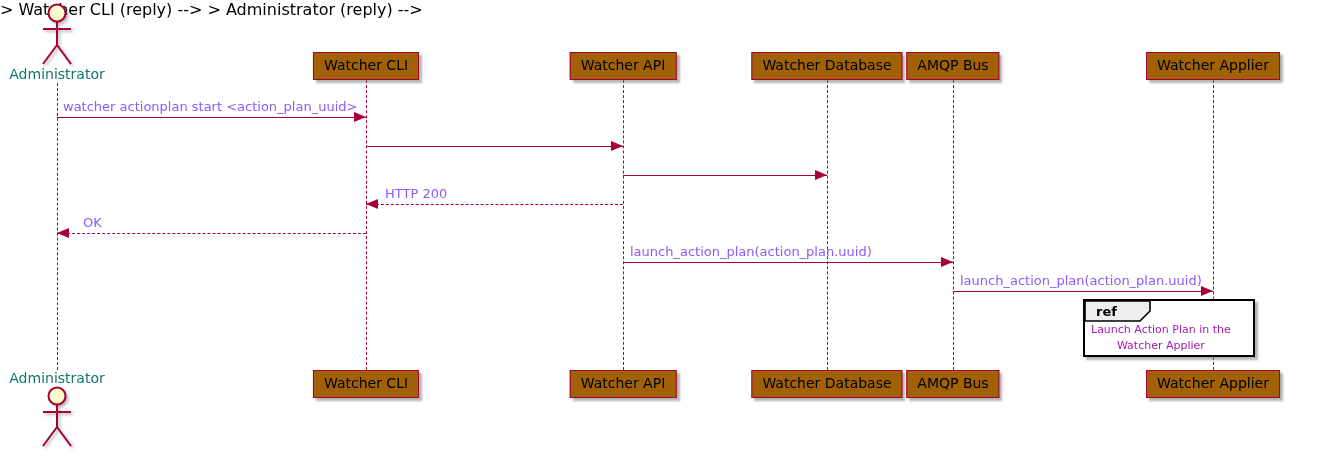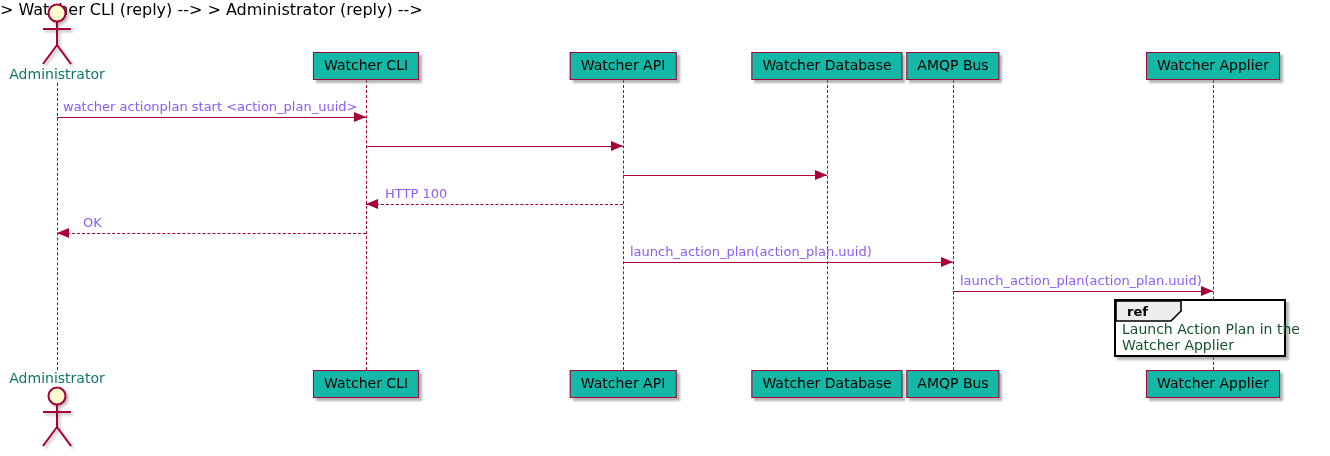--- a/index.html
+++ b/index.html
@@ -5,21 +5,21 @@
   html,body{margin:0;padding:0;background:#ffffff;}
   .canvas{
     position:relative;width:1330px;height:456px;background:#ffffff;overflow:hidden;
     font-family:"DejaVu Sans","Liberation Sans",sans-serif;color:#000;
   }
   
   .lifeline{position:absolute;width:0;border-left:1px dashed #A80036;}
   
   .pbox{
     position:absolute;transform:translateX(-50%);
-    background:#14b8a6;border:1.5px solid #A80036;
+    background:#a16207;border:1.5px solid #A80036;
     box-shadow:3px 3px 2px rgba(120,120,120,0.55);
     padding:3px 10px 4px 10px;font-size:14px;line-height:19px;
     white-space:nowrap;color:#000;
   }
   
   .actor-svg{position:absolute;filter:drop-shadow(2.5px 2.5px 1.5px rgba(120,120,120,0.55));}
   .actor-label{
     position:absolute;transform:translateX(-50%);
     font-size:14px;line-height:14px;white-space:nowrap;color:#0f766e;
   }
@@ -33,21 +33,21 @@
   .arrow-l{position:absolute;width:0;height:0;
     border-top:5px solid transparent;border-bottom:5px solid transparent;
     border-right:12px solid #A80036;}
   
   .ref-box{
     position:absolute;background:#ffffff;border:2px solid #000;
     box-shadow:3px 3px 2px rgba(120,120,120,0.55);
   }
   .ref-tab{position:absolute;left:-1px;top:-1px;}
   .ref-tab text{font-family:"DejaVu Sans","Liberation Sans",sans-serif;font-size:13px;font-weight:bold;fill:#000;}
-  .ref-text{position:absolute;left:6px;top:21px;font-size:14px;line-height:15.5px;white-space:nowrap;color:#14532d;}
+  .ref-text{position:absolute;left:6px;top:21px;font-size:11px;line-height:15.5px;white-space:nowrap;color:#a21caf;text-align:center;}
 </style>
 </head>
 <body>
 
 <div class="canvas">
 
   
   <div class="lifeline" style="left:56.5px;top:83px;height:287px"></div>
   <div class="lifeline" style="left:365.5px;top:80px;height:290px"></div>
   <div class="lifeline" style="left:622.5px;top:80px;height:290px"></div>
@@ -79,41 +79,41 @@
 
   
   <div class="msg-line" style="left:366px;top:146px;width:257px"></div>
   <div class="arrow-r" style="left:611px;top:141px"></div>
 
   
   <div class="msg-line" style="left:623px;top:175px;width:204px"></div>
   <div class="arrow-r" style="left:815px;top:170px"></div>
 
   &gt; Watcher CLI (reply) --&gt;
-  <div class="msg-label" style="left:385px;top:186px">HTTP 100</div>
+  <div class="msg-label" style="left:385px;top:186px">HTTP 200</div>
   <div class="msg-line dashed" style="left:366px;top:204px;width:257px"></div>
   <div class="arrow-l" style="left:366px;top:199px"></div>
 
   &gt; Administrator (reply) --&gt;
   <div class="msg-label" style="left:83px;top:215px">OK</div>
   <div class="msg-line dashed" style="left:57px;top:233px;width:309px"></div>
   <div class="arrow-l" style="left:57px;top:228px"></div>
 
   
   <div class="msg-label" style="left:630px;top:244px">launch_action_plan(action_plan.uuid)</div>
   <div class="msg-line" style="left:623px;top:262px;width:330px"></div>
   <div class="arrow-r" style="left:941px;top:257px"></div>
 
   
   <div class="msg-label" style="left:960px;top:273px">launch_action_plan(action_plan.uuid)</div>
   <div class="msg-line" style="left:953px;top:291px;width:260px"></div>
   <div class="arrow-r" style="left:1201px;top:286px"></div>
 
   
-  <div class="ref-box" style="left:1114px;top:299px;width:168px;height:54px">
+  <div class="ref-box" style="left:1083px;top:299px;width:168px;height:54px">
     <svg class="ref-tab" width="70" height="22" viewBox="0 0 70 22">
       <polygon points="1,1 66,1 66,11 56,21 1,21" fill="#EEEEEE" stroke="#000000" stroke-width="1.6"></polygon>
       <text x="12" y="16">ref</text>
     </svg>
     <div class="ref-text">
       <div>Launch Action Plan in the</div>
       <div>Watcher Applier</div>
     </div>
   </div>
 

